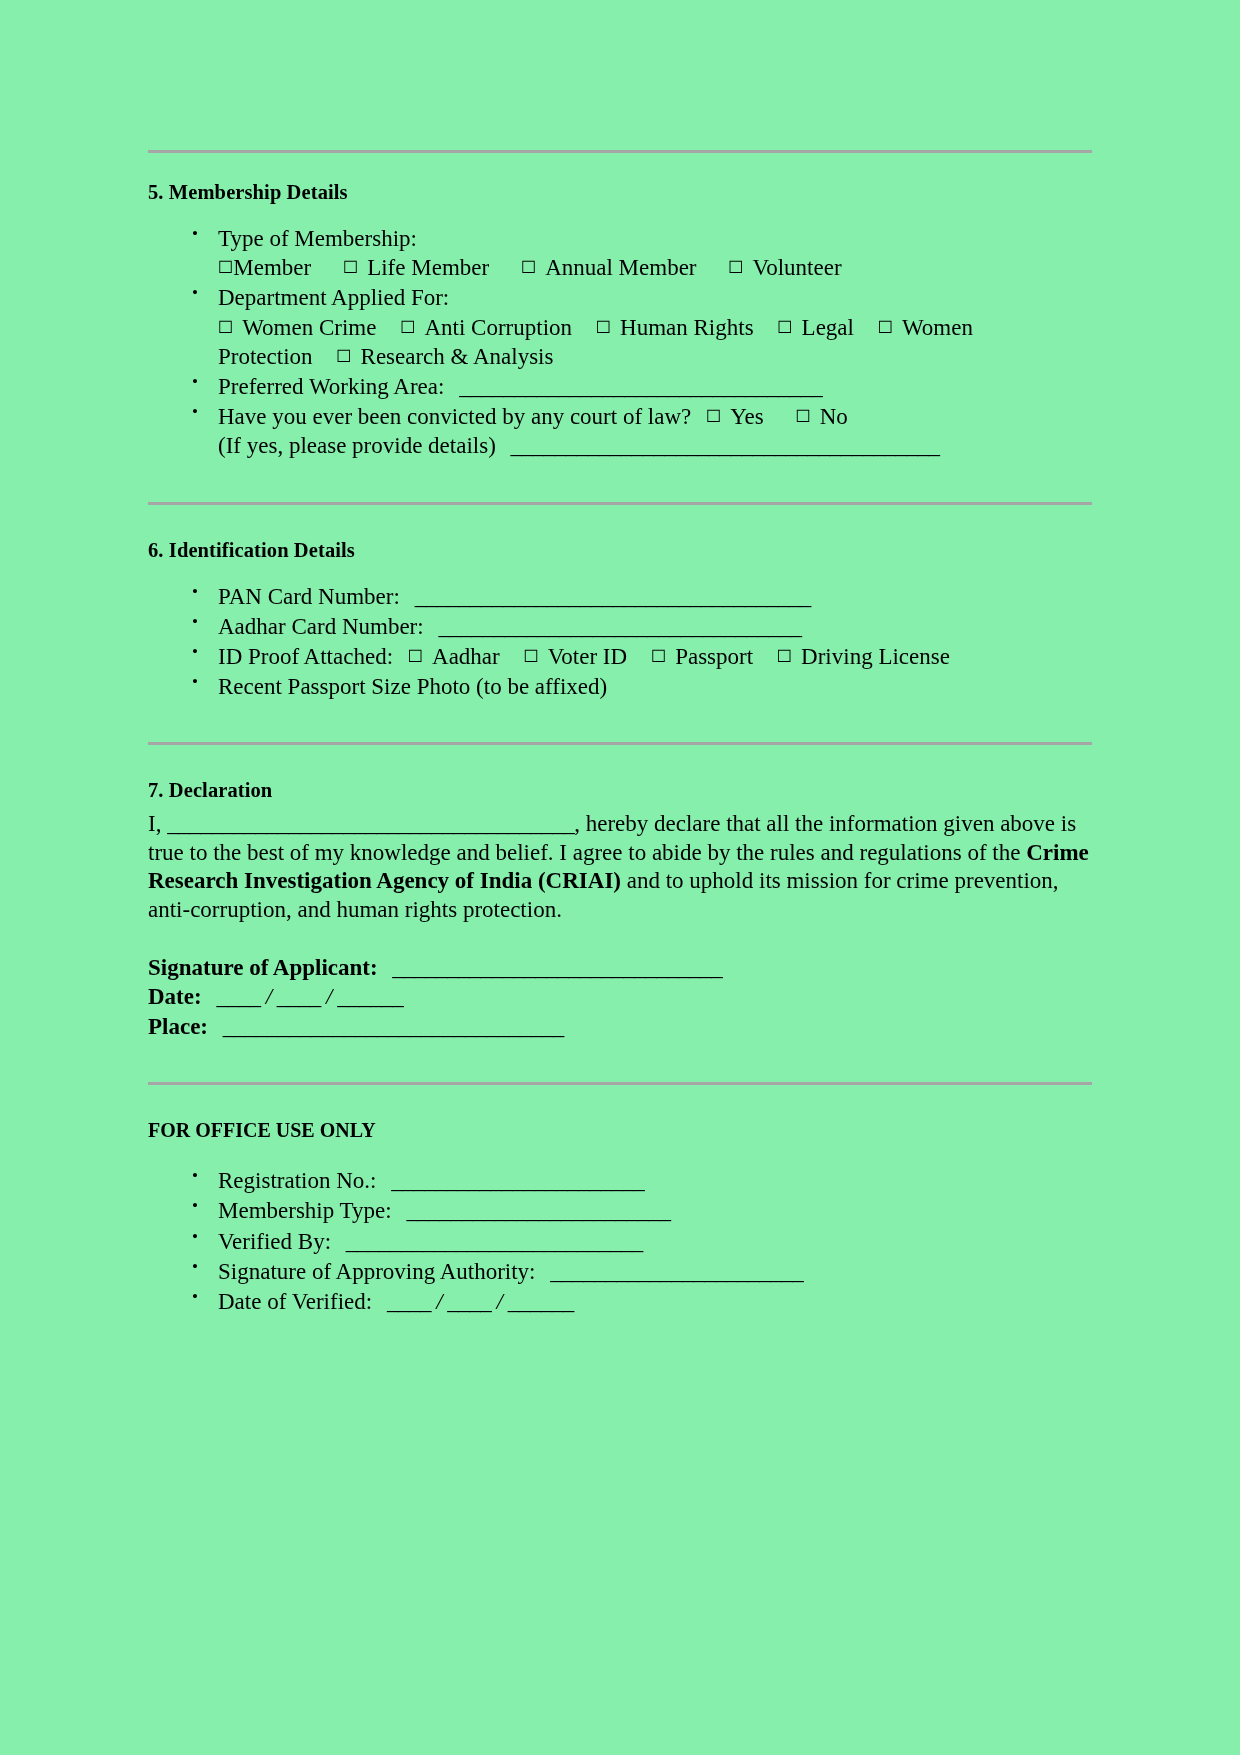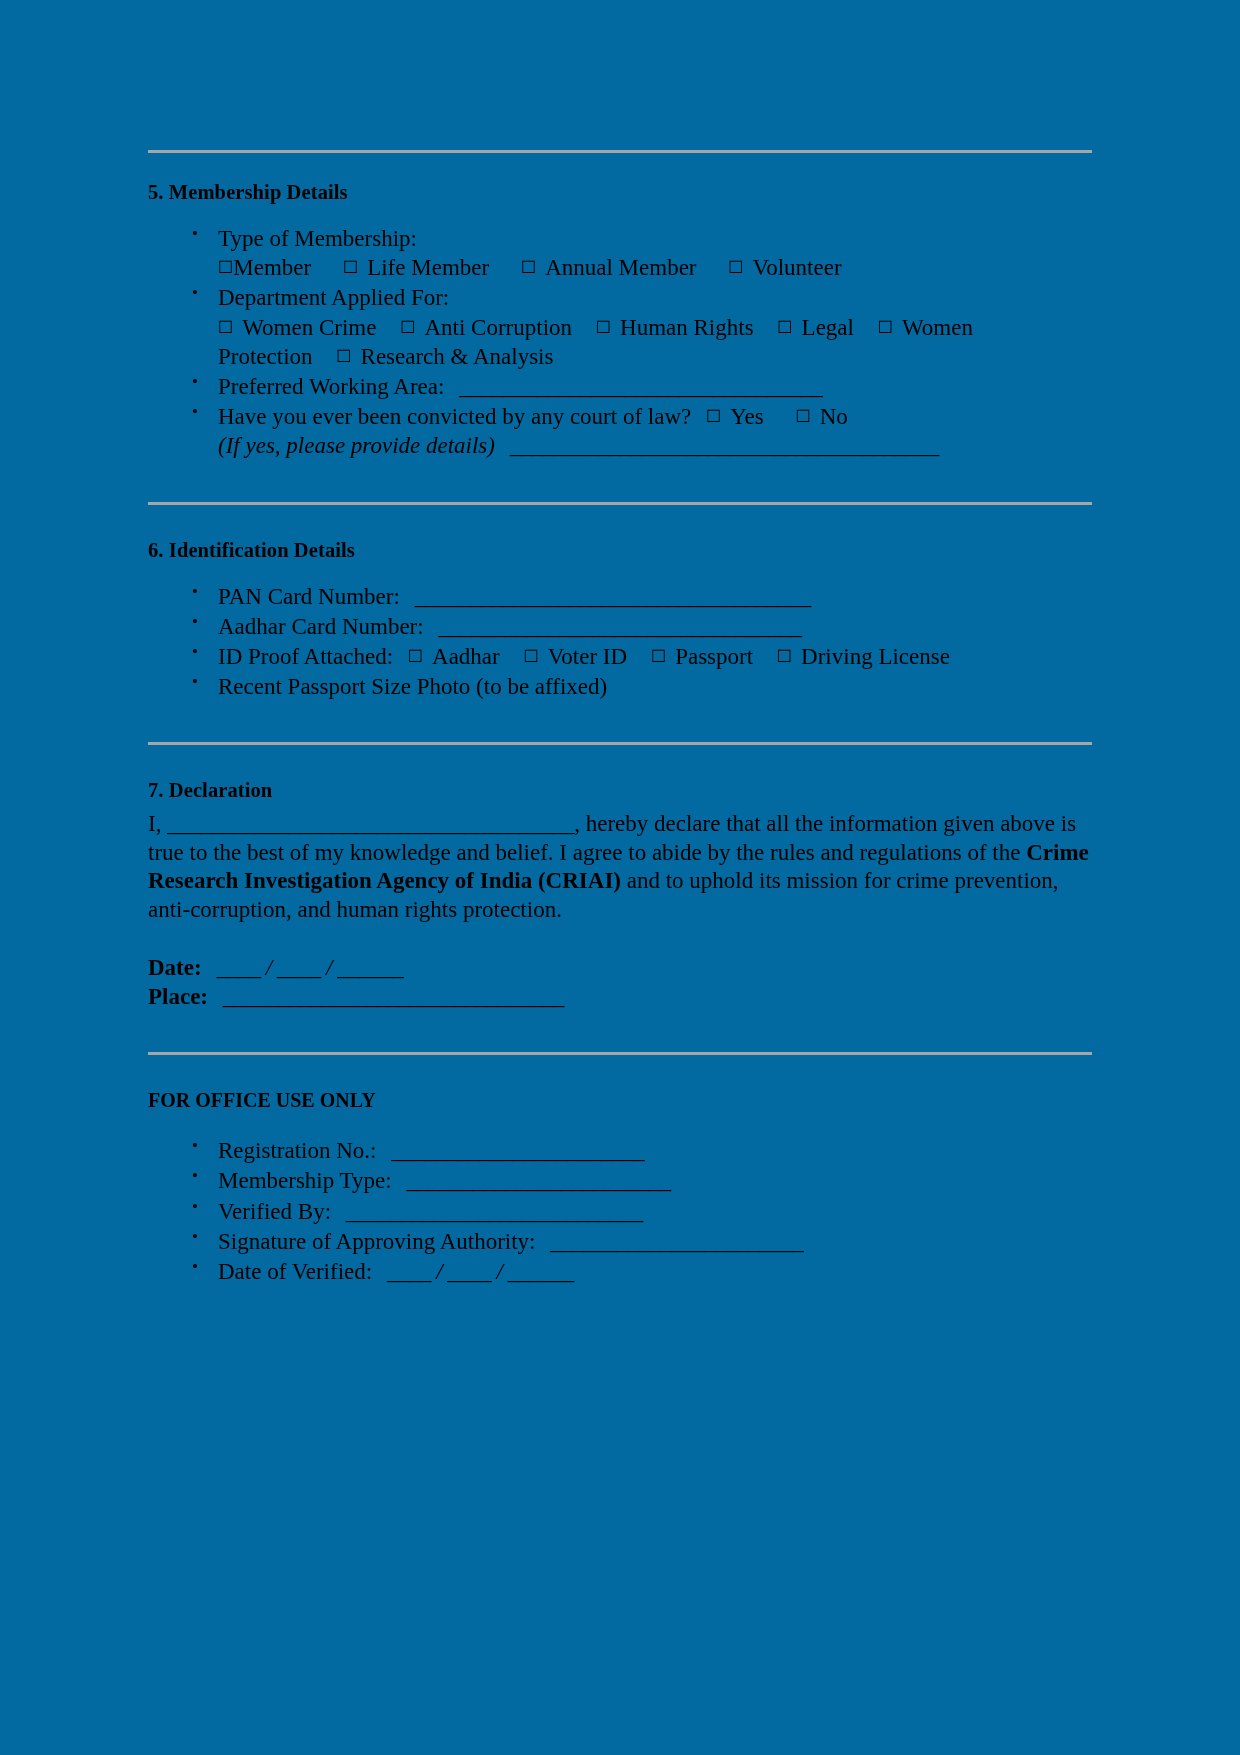--- a/index.html
+++ b/index.html
@@ -12,21 +12,21 @@
     height: 1755px;
     font-family: "Liberation Serif", serif;
     color: #000000;
     position: relative;
   }
   .page {
     position: absolute;
     left: 0; top: 0;
     width: 1240px;
     height: 1755px;
-    background: #0369a1;
+    background: #86efac;
   }
   .content {
     position: absolute;
     left: 148px;
     top: 150px;
     width: 944px;
   }
   hr.sep {
     border: none;
     border-top: 3px solid #a6a6a6;
@@ -62,21 +62,21 @@
   }
   .cb {
     font-family: "DejaVu Sans", sans-serif;
     font-size: 17px;
     position: relative;
     top: -2px;
   }
   .gap-s { display: inline-block; width: 9px; }
   .gap-m { display: inline-block; width: 18px; }
   .gap-l { display: inline-block; width: 26px; }
-  .ital { font-style: italic; }
+  .ital { }
   .bold { font-weight: bold; }
   .line-fill { letter-spacing: -0.5px; font-style: italic; }
   .spacer-8 { height: 8px; }
   .spacer-20 { height: 20px; }
   .spacer-24 { height: 24px; }
   .spacer-28 { height: 28px; }
   .spacer-34 { height: 34px; }
   .spacer-40 { height: 40px; }
   .para {
     font-size: 23px;
@@ -185,20 +185,24 @@
 
     <div>
       <p class="sec-title">7. Declaration</p>
       <div class="spacer-8"></div>
       <p class="para decl-line"><span>I, </span><span class="line-fill">_____________________________________</span><span>, hereby declare that all the information given above is true to the best of my knowledge and belief. I agree to abide by the rules and regulations of the </span><span class="bold">Crime Research Investigation Agency of India (CRIAI)</span><span> and to uphold its mission for crime prevention, anti-corruption, and human rights protection.</span></p>
 
       <div class="spacer-28"></div>
 
       <div class="sig-block">
         <div>
+          <span class="bold">Signature of Applicant:</span>
+          <span class="gap-s"></span><span class="line-fill">______________________________</span>
+        </div>
+        <div>
           <span class="bold">Date:</span>
           <span class="gap-s"></span><span class="line-fill">____ / ____ / ______</span>
         </div>
         <div>
           <span class="bold">Place:</span>
           <span class="gap-s"></span><span class="line-fill">_______________________________</span>
         </div>
       </div>
     </div>
 

